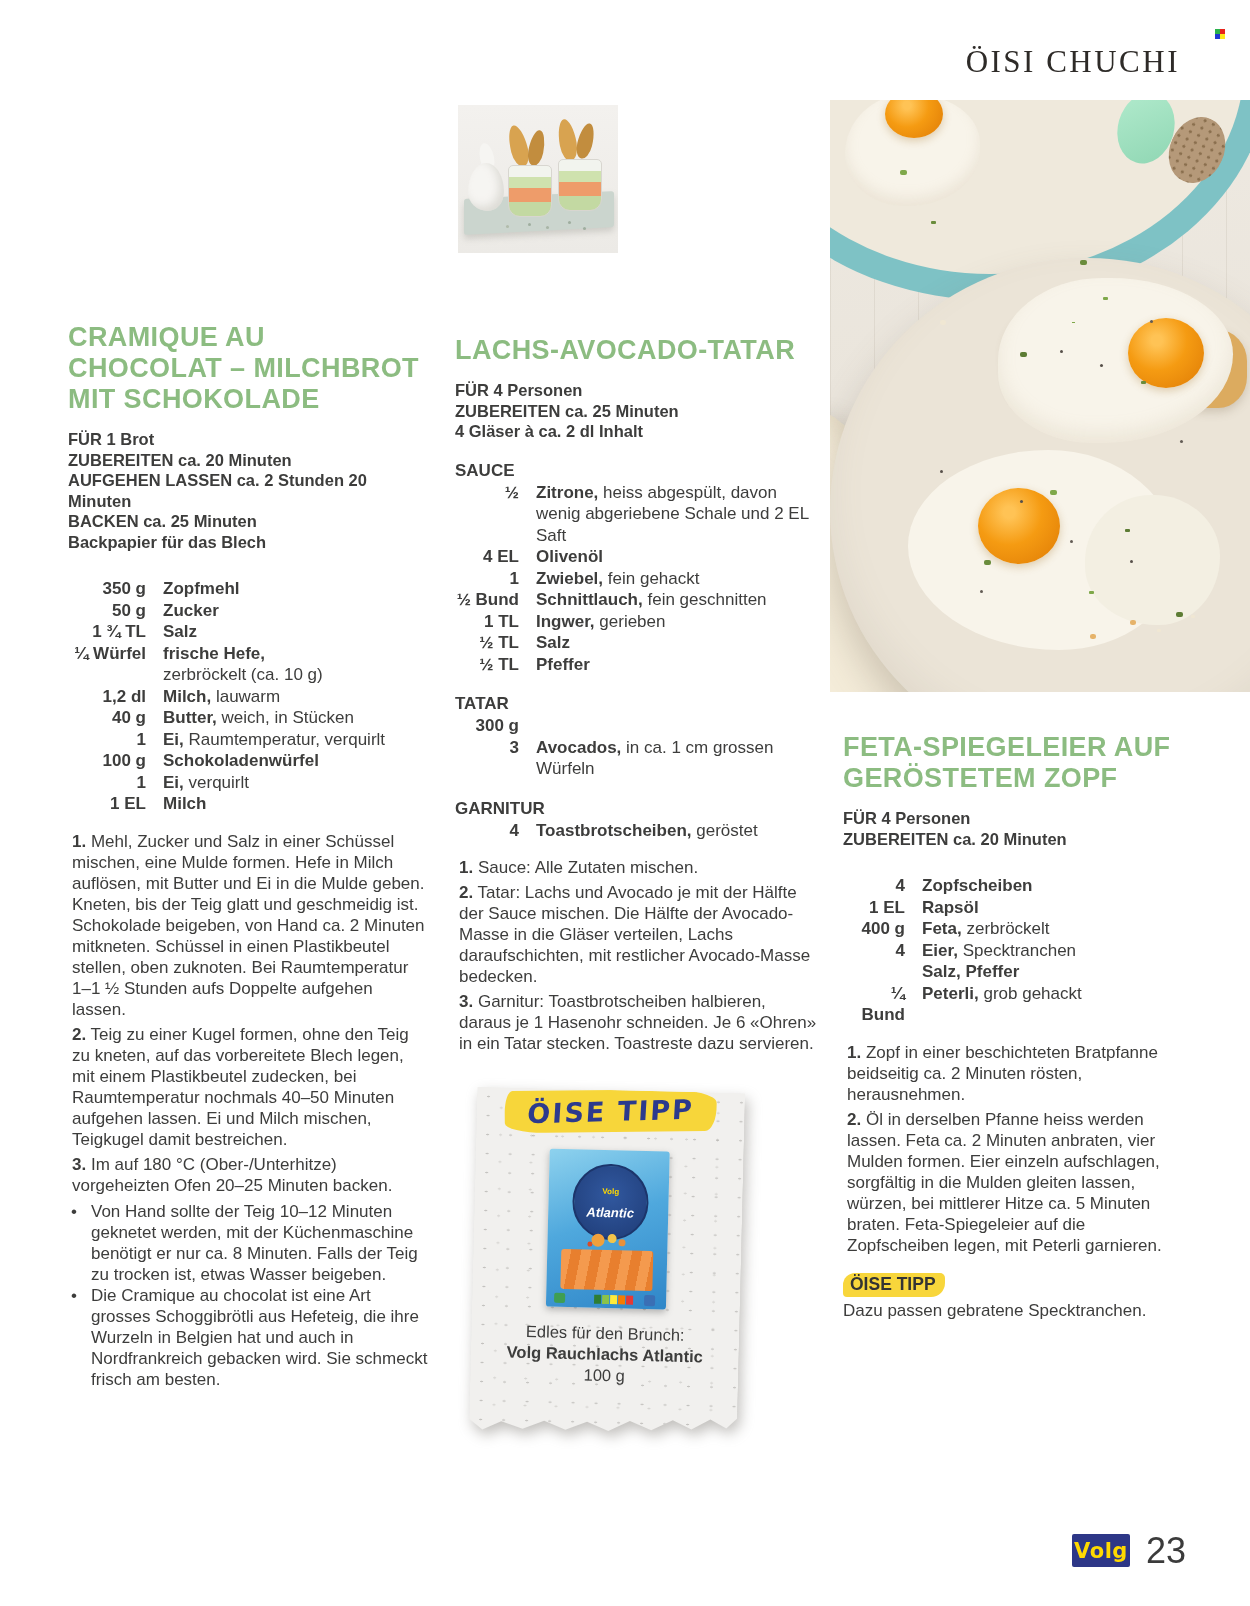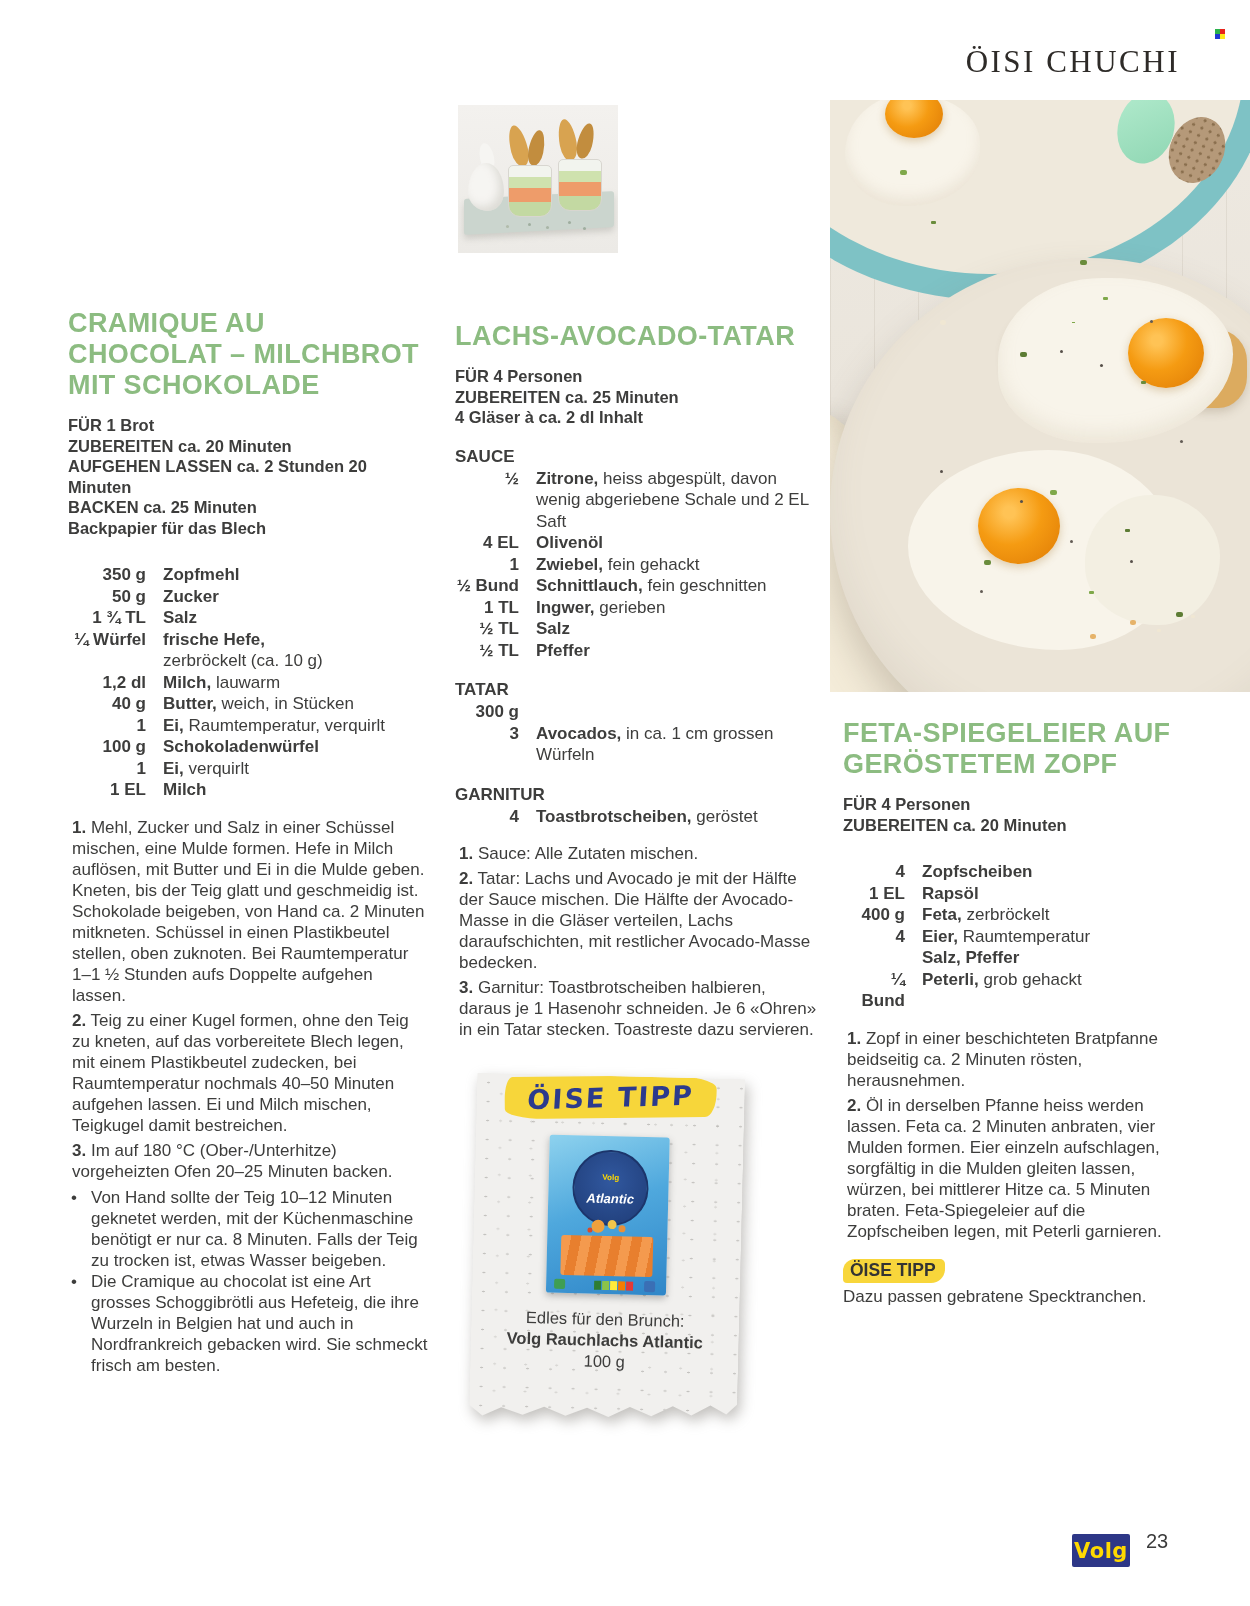--- a/index.html
+++ b/index.html
@@ -13,21 +13,21 @@
   .reg-mark i{display:block;width:5px;height:5px;}
   .reg-mark .g{background:#2bb24c}.reg-mark .r{background:#e8241c}
   .reg-mark .b{background:#2136d4}.reg-mark .y{background:#ffe81b}
 
   
   .col{position:absolute;font-size:17px;line-height:21px;}
   .col1{left:68px;top:305px;width:366px;}
   .col2{left:455px;top:318px;width:368px;}
   .col3{left:843px;top:715px;width:350px;}
 
-  .rtitle{margin:3px 0 14px;color:#8cbc81;font-size:27px;line-height:31px;font-weight:bold;letter-spacing:.4px;}
+  .rtitle{margin:17px 0 14px;color:#8cbc81;font-size:27px;line-height:31px;font-weight:bold;letter-spacing:.4px;}
   .meta{margin-top:12px;}
   .mline{font-weight:bold;font-size:16.5px;line-height:20.5px;}
   .ingredients{margin-top:26px;}
   .irow{display:flex;line-height:21.5px;}
   .qty{flex:none;width:78px;text-align:right;font-weight:bold;}
   .col2 .qty{width:64px;}
   .col3 .qty{width:62px;}
   .iname{flex:1;margin-left:17px;}
   .idesc.block{display:block;}
   .sechead{font-weight:bold;margin-top:18px;}
@@ -140,21 +140,21 @@
   .n4{left:72px;background:#f57c00}.n5{left:80px;background:#e53935}
   .l-blue{left:98px;top:144px;width:11px;height:11px;background:#3a6fb5;border-radius:2px;}
   .caption{margin-top:15px;text-align:center;font-size:16.5px;line-height:21px;}
   .cap-bold{font-weight:bold;}
 
   
   .volg{position:absolute;left:1072px;top:1534px;width:58px;height:33px;background:#2d3787;
       display:flex;align-items:center;justify-content:center;border-radius:2px;}
   .volg span{color:#ffd900;font-weight:bold;font-size:21px;letter-spacing:.5px;
       font-family:"DejaVu Sans",sans-serif;}
-  .pagenum{position:absolute;left:1146px;top:1530px;font-size:20px;color:#3b3b3b;}
+  .pagenum{position:absolute;left:1146px;top:1530px;font-size:36px;color:#3b3b3b;}
 </style>
 </head>
 <body>
 
 <div class="page">
 
   <div class="reg-mark">
     <i class="g"></i>
       <i class="r"></i>
       <i class="b"></i>
@@ -385,21 +385,21 @@
         <div class="irow">
           <span class="qty">1 EL</span>
           <span class="iname"><b>Rapsöl</b> </span>
         </div>
         <div class="irow">
           <span class="qty">400 g</span>
           <span class="iname"><b>Feta,</b> <span class="idesc">zerbröckelt</span></span>
         </div>
         <div class="irow">
           <span class="qty">4</span>
-          <span class="iname"><b>Eier,</b> <span class="idesc">Raumtemperatur</span></span>
+          <span class="iname"><b>Eier,</b> <span class="idesc">Specktranchen</span></span>
         </div>
         <div class="irow">
           <span class="qty"></span>
           <span class="iname"><b>Salz, Pfeffer</b> </span>
         </div>
         <div class="irow">
           <span class="qty">¼ Bund</span>
           <span class="iname"><b>Peterli,</b> <span class="idesc">grob gehackt</span></span>
         </div>
       </div>

